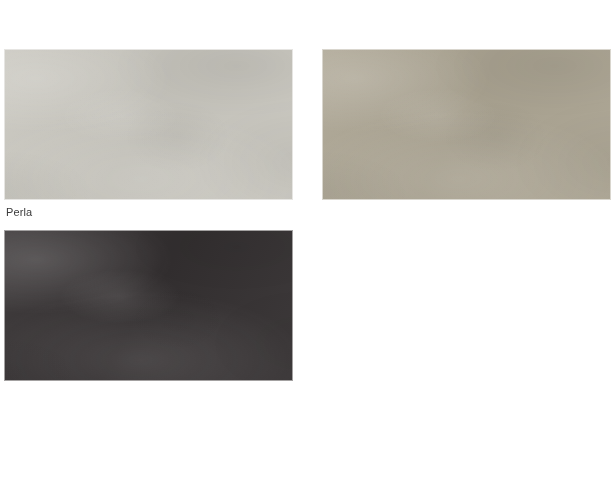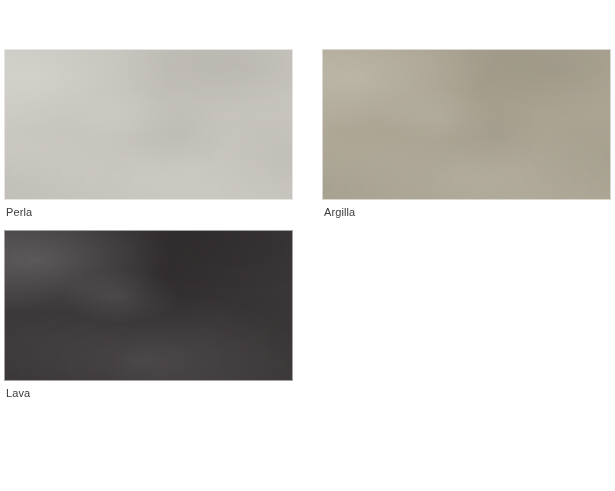--- a/index.html
+++ b/index.html
@@ -91,23 +91,21 @@
 <div id="swatch-gallery">
   <div class="swatch-grid">
 
     <div class="swatch-cell">
       <div class="swatch-tile" style="background-color: rgb(200, 198, 190);"></div>
       <span class="swatch-label" style="color: rgb(58, 58, 58);">Perla</span>
     </div>
 
     <div class="swatch-cell">
       <div class="swatch-tile" style="background-color: rgb(171, 164, 146);"></div>
-      <span class="swatch-label" style="color: rgb(58, 58, 58);">Argilla</span>
     </div>
 
 
     <div class="swatch-cell">
       <div class="swatch-tile" style="background-color: rgb(51, 47, 48);"></div>
-      <span class="swatch-label" style="color: rgb(58, 58, 58);">Lava</span>
     </div>
 
   </div>
 </div>
 
 </body></html>

